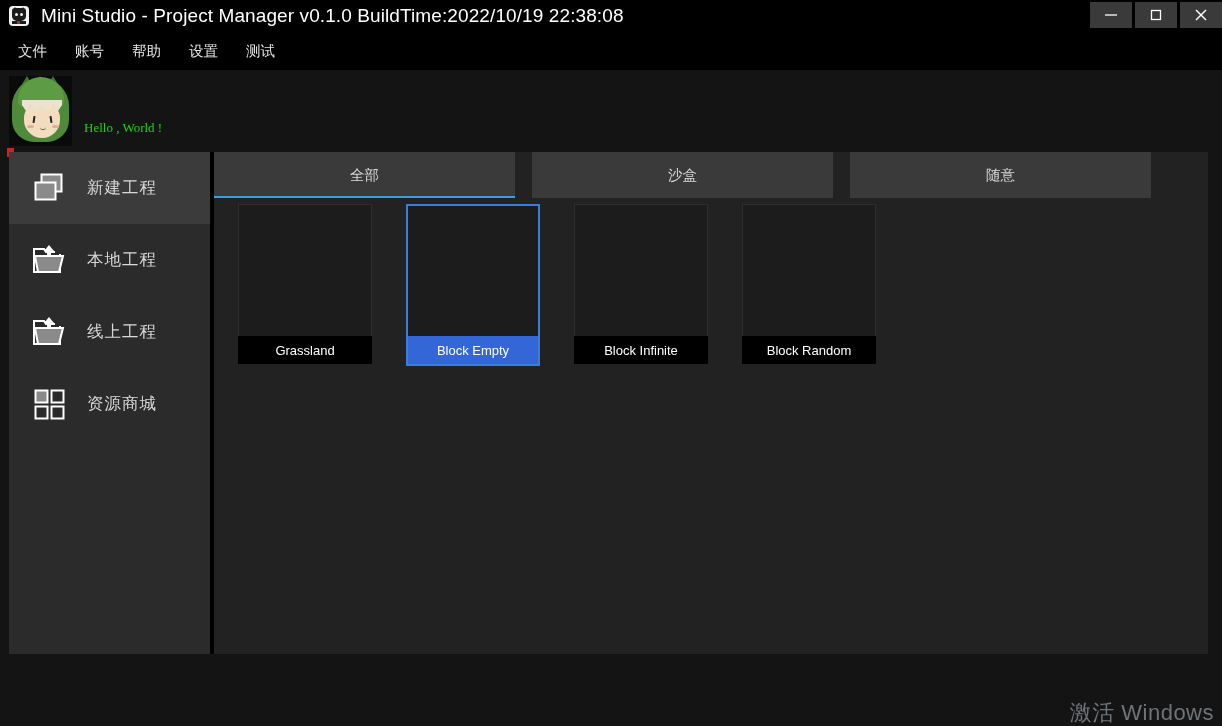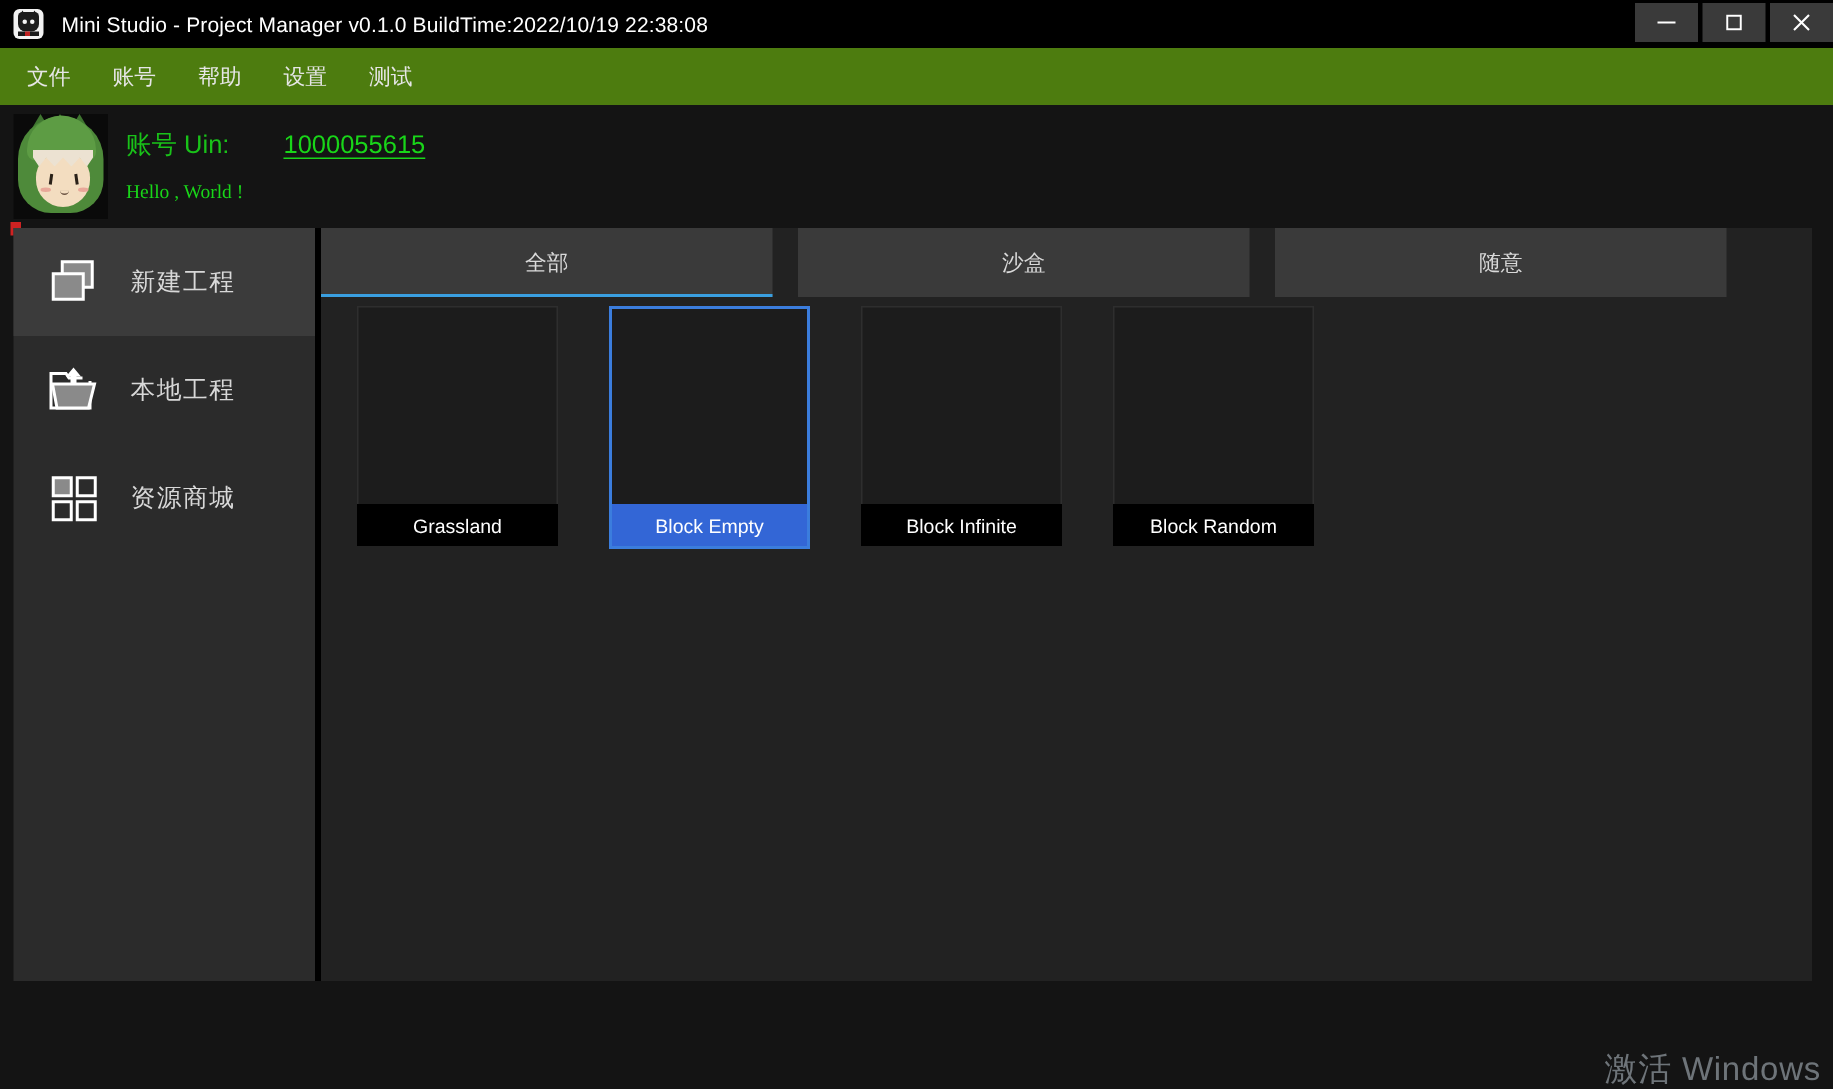--- a/index.html
+++ b/index.html
@@ -34,34 +34,34 @@
   .app-icon .eye {
     position: absolute; top: 7px; width: 3px; height: 3px; background: #f2f2f2; border-radius: 50%;
   }
   .app-icon .eye.l { left: 6px; }
   .app-icon .eye.r { left: 11px; }
   .app-icon .bar {
     position: absolute; left: 3px; bottom: 2px; width: 14px; height: 3px;
     background: linear-gradient(90deg,#1b1b1b 0 35%, #c02020 35% 55%, #1b1b1b 55% 100%);
   }
   .title-text {
-    margin-left: 12px; color: #ffffff; font-size: 14px; letter-spacing: .1px;
+    margin-left: 12px; color: #ffffff; font-size: 19px; letter-spacing: .1px;
     white-space: nowrap;
   }
   .win-controls { position: absolute; right: 0; top: 2px; display: flex; gap: 3px; }
   .win-btn {
     width: 42px; height: 26px; background: #3a3a3a; color: #ffffff;
     display: flex; align-items: center; justify-content: center;
   }
   .win-btn svg { display: block; }
 
   
   .menubar {
     position: absolute; top: 32px; left: 0; width: 1222px; height: 38px;
-    background: #4d7c0f; display: flex; align-items: center;
+    background: #000000; display: flex; align-items: center;
   }
   .menu-item {
     color: #e6e6e6; font-size: 14.5px; padding: 4px 10px; margin-left: 8px;
     white-space: nowrap;
   }
   .menu-item:first-child { margin-left: 8px; }
 
   
   .account {
     position: absolute; top: 70px; left: 0; width: 1222px; height: 82px;
@@ -235,24 +235,20 @@
       <div class="av-hood"></div>
       <div class="av-hood2"></div>
       <div class="av-face"></div>
       <div class="av-fringe"></div>
       <div class="av-eye l"></div>
         <div class="av-eye r"></div>
       <div class="av-blush l"></div>
         <div class="av-blush r"></div>
       <div class="av-mouth"></div>
     </div>
-    <div class="uin-row">
-      <span class="uin-label">账号 Uin:</span>
-      <span class="uin-value">1000055615</span>
-    </div>
     <div class="hello">Hello , World !</div>
   </div>
   <div class="red-dot"></div>
 
   <div class="sidebar">
 
     <div class="side-item active">
       <span class="side-icon">
         <svg width="36" height="36" viewBox="0 0 36 36">
           <rect x="10.5" y="4.5" width="20" height="17" fill="#8a8a8a" stroke="#ffffff" stroke-width="2"></rect>
@@ -267,20 +263,31 @@
         <svg width="38" height="36" viewBox="0 0 38 36">
           <path d="M4 12 V30 H30 V12" fill="none" stroke="#ffffff" stroke-width="2"></path>
           <path d="M5 14 L33 14 L29 30 L8 30 Z" fill="#8a8a8a" stroke="#ffffff" stroke-width="2"></path>
           <path d="M4 12 V7 H14 L16 10 H25" fill="none" stroke="#ffffff" stroke-width="2"></path>
           <path d="M19 3 L24 9 H21 V14 H17 V9 H14 Z" fill="#ffffff"></path>
         </svg>
       </span>
       <span class="side-label">本地工程</span>
     </div>
 
+    <div class="side-item">
+      <span class="side-icon">
+        <svg width="38" height="36" viewBox="0 0 38 36">
+          <path d="M4 12 V30 H30 V12" fill="none" stroke="#ffffff" stroke-width="2"></path>
+          <path d="M5 14 L33 14 L29 30 L8 30 Z" fill="#8a8a8a" stroke="#ffffff" stroke-width="2"></path>
+          <path d="M4 12 V7 H14 L16 10 H25" fill="none" stroke="#ffffff" stroke-width="2"></path>
+          <path d="M19 3 L24 9 H21 V14 H17 V9 H14 Z" fill="#ffffff"></path>
+        </svg>
+      </span>
+      <span class="side-label">线上工程</span>
+    </div>
 
     <div class="side-item">
       <span class="side-icon">
         <svg width="36" height="36" viewBox="0 0 36 36">
           <rect x="4.5" y="4.5" width="12" height="12" fill="#8a8a8a" stroke="#ffffff" stroke-width="2"></rect>
           <rect x="20.5" y="4.5" width="12" height="12" fill="none" stroke="#ffffff" stroke-width="2"></rect>
           <rect x="4.5" y="20.5" width="12" height="12" fill="none" stroke="#ffffff" stroke-width="2"></rect>
           <rect x="20.5" y="20.5" width="12" height="12" fill="none" stroke="#ffffff" stroke-width="2"></rect>
         </svg>
       </span>

